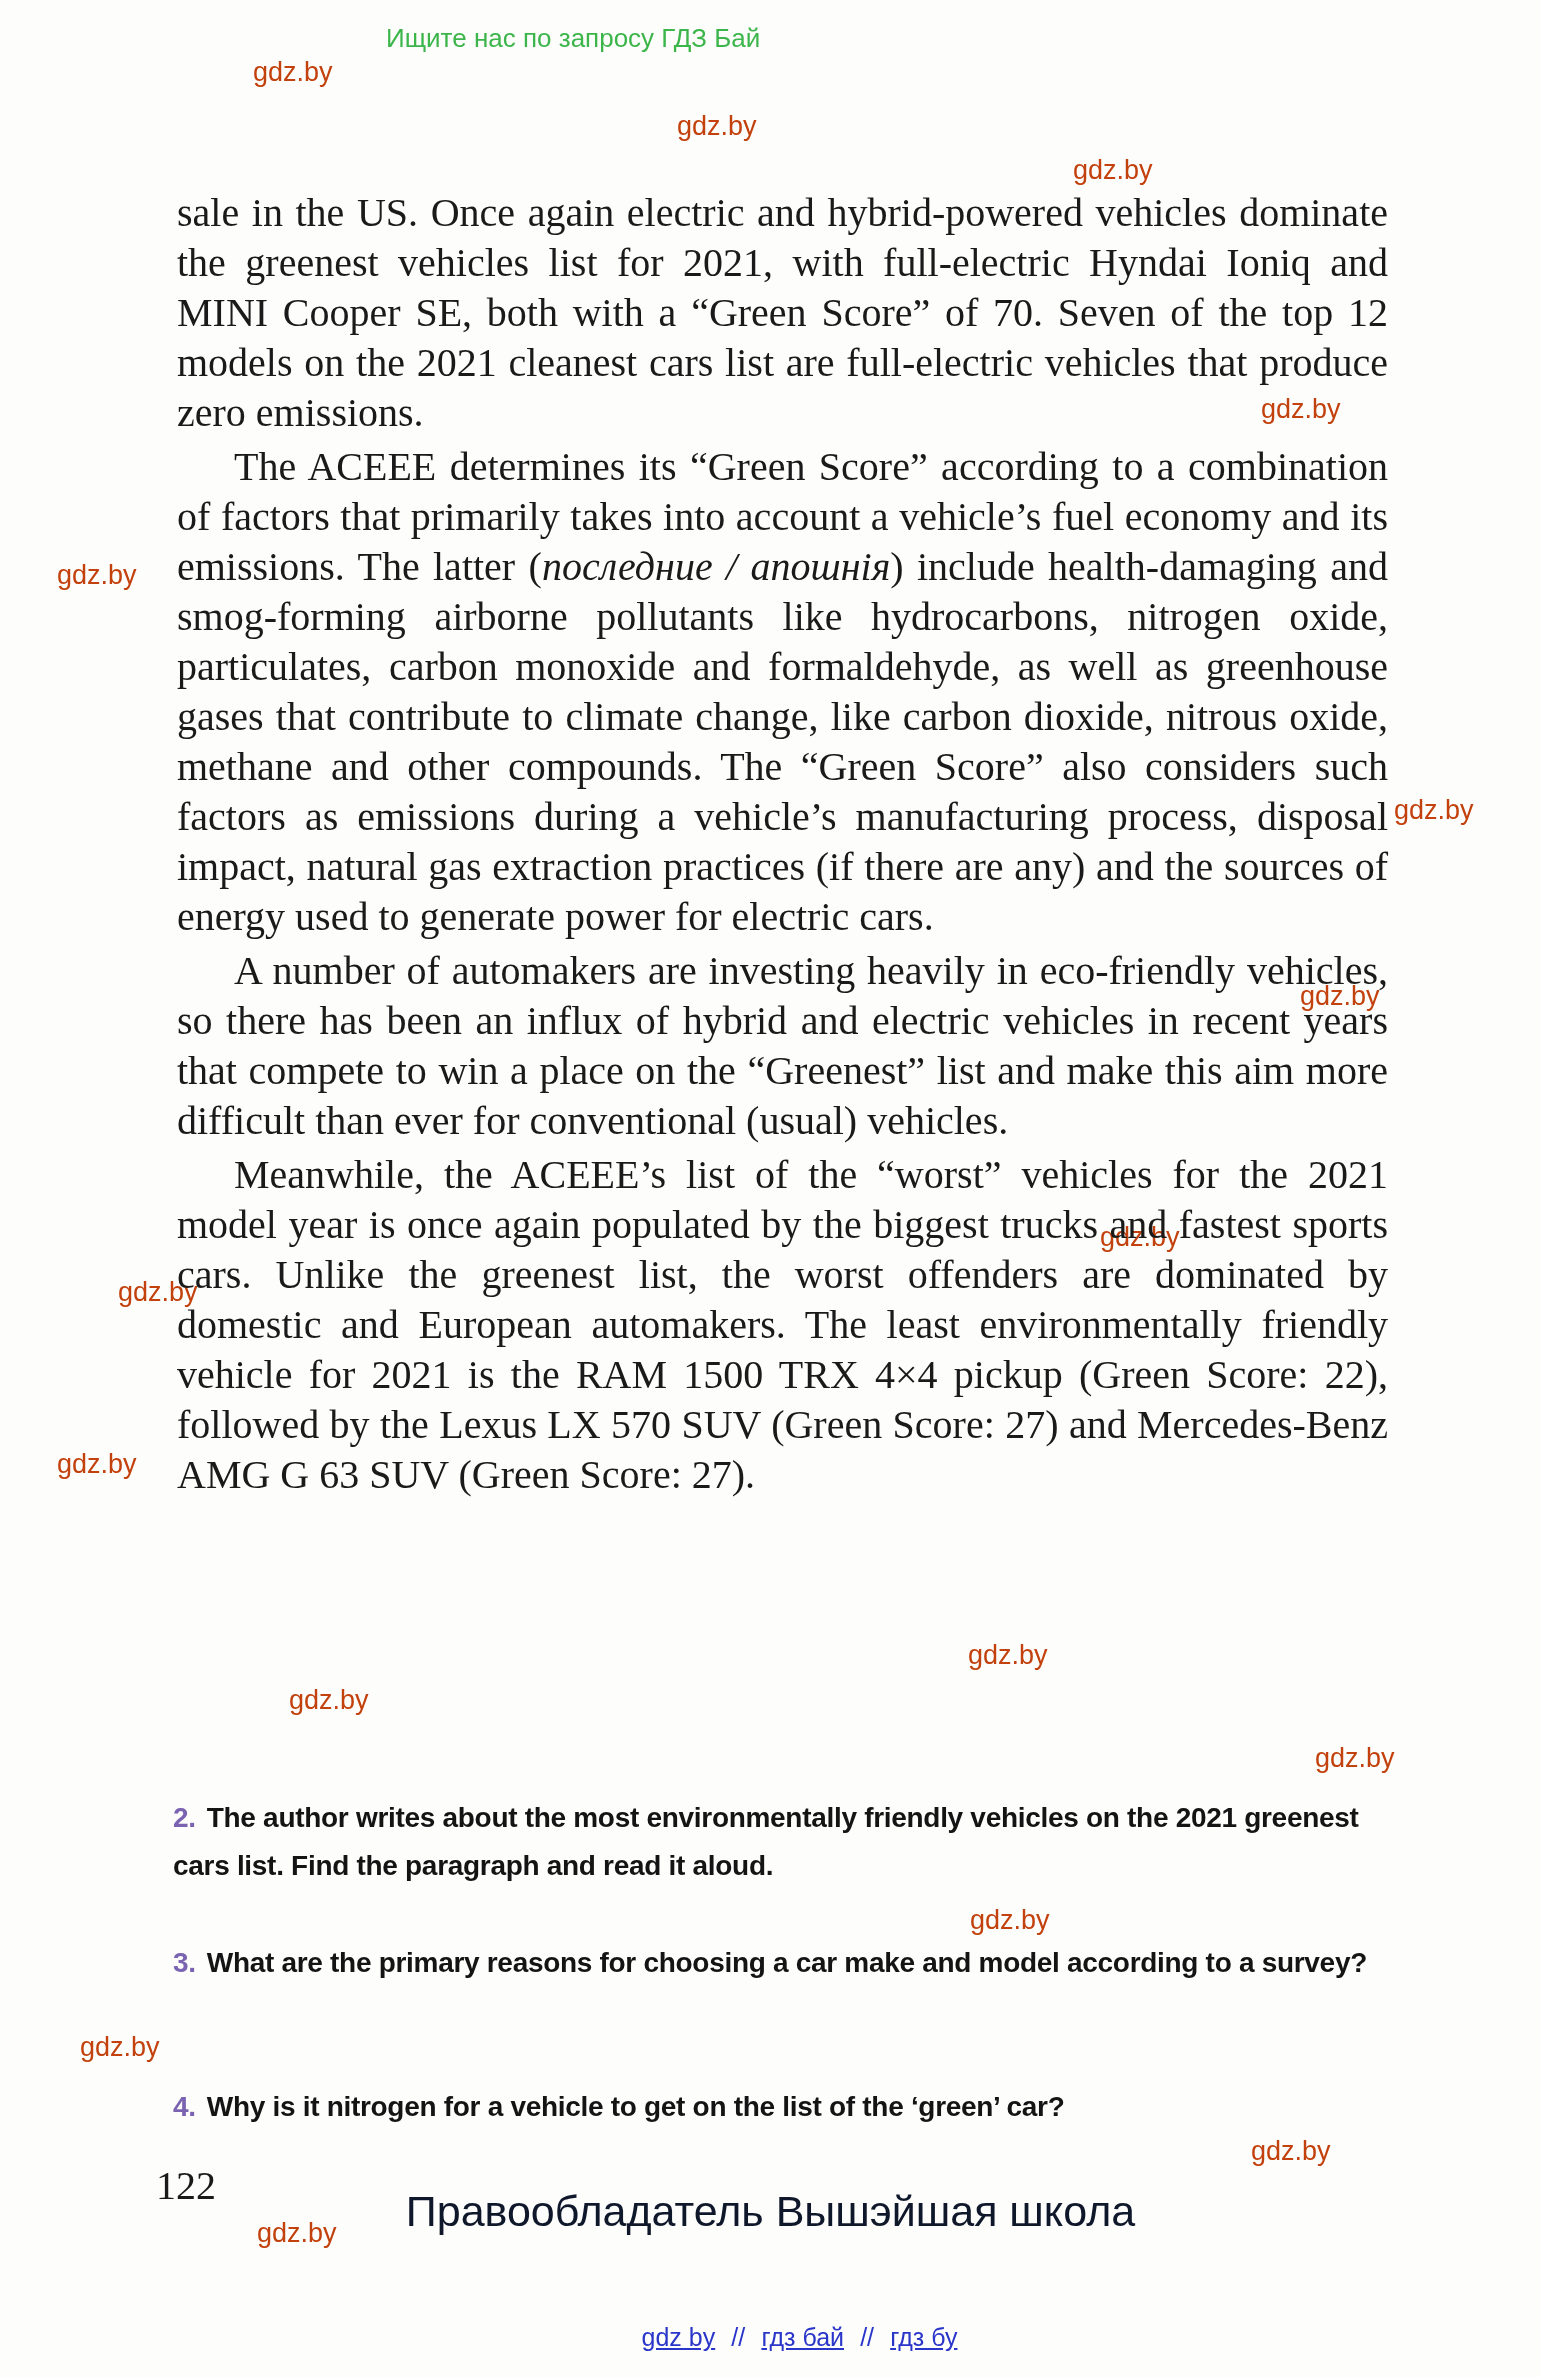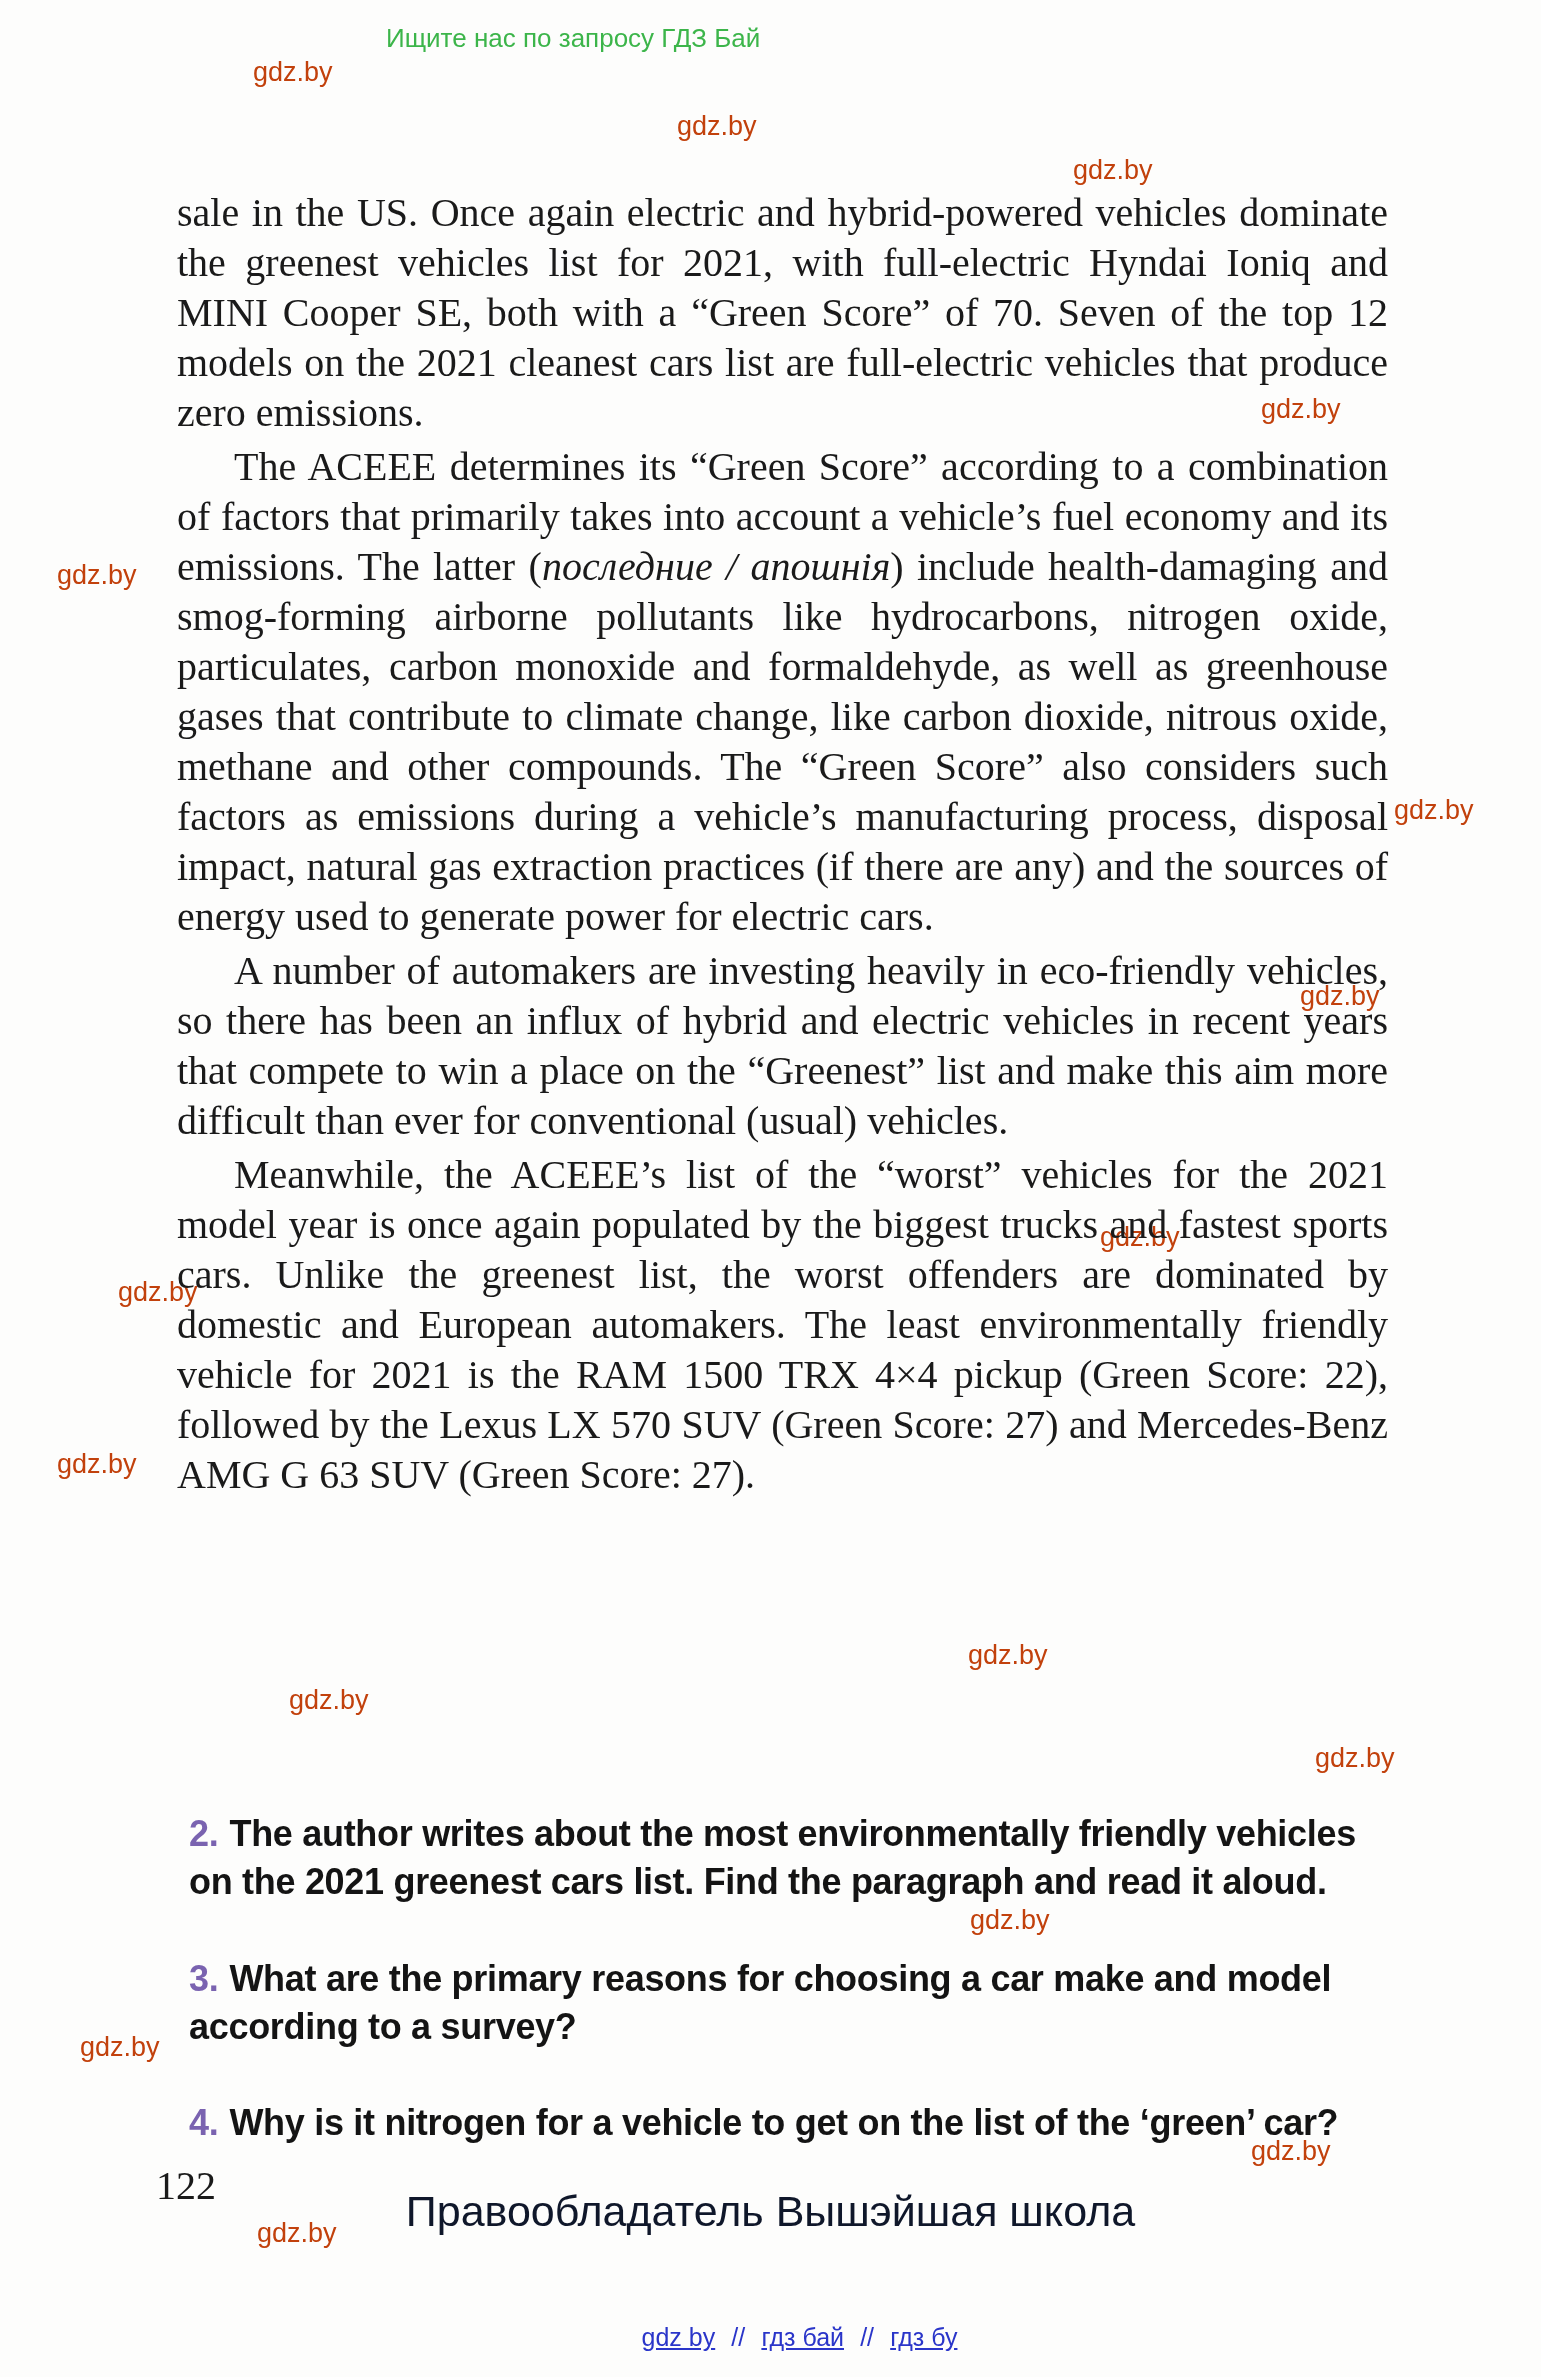--- a/index.html
+++ b/index.html
@@ -41,24 +41,24 @@
   .article p { margin: 4px; }
   .article p.indent { text-indent: 57px; }
   .attribution {
     text-align: right;
     font-style: italic;
   }
   .question {
     position: absolute;
     left: 173px;
     width: 1219px;
-    margin: 16px;
+    margin: 0;
     font-family: "Liberation Sans", sans-serif;
     font-weight: bold;
-    font-size: 36px;
+    font-size: 28px;
     line-height: 48px;
     letter-spacing: -0.3px;
     color: #141414;
     text-align: left;
   }
   .q2 { top: 1794px; }
   .q3 { top: 1939px; }
   .q4 { top: 2083px; }
   .qnum { color: #7a63b0; padding-right: 11px; }
   .page-number {

